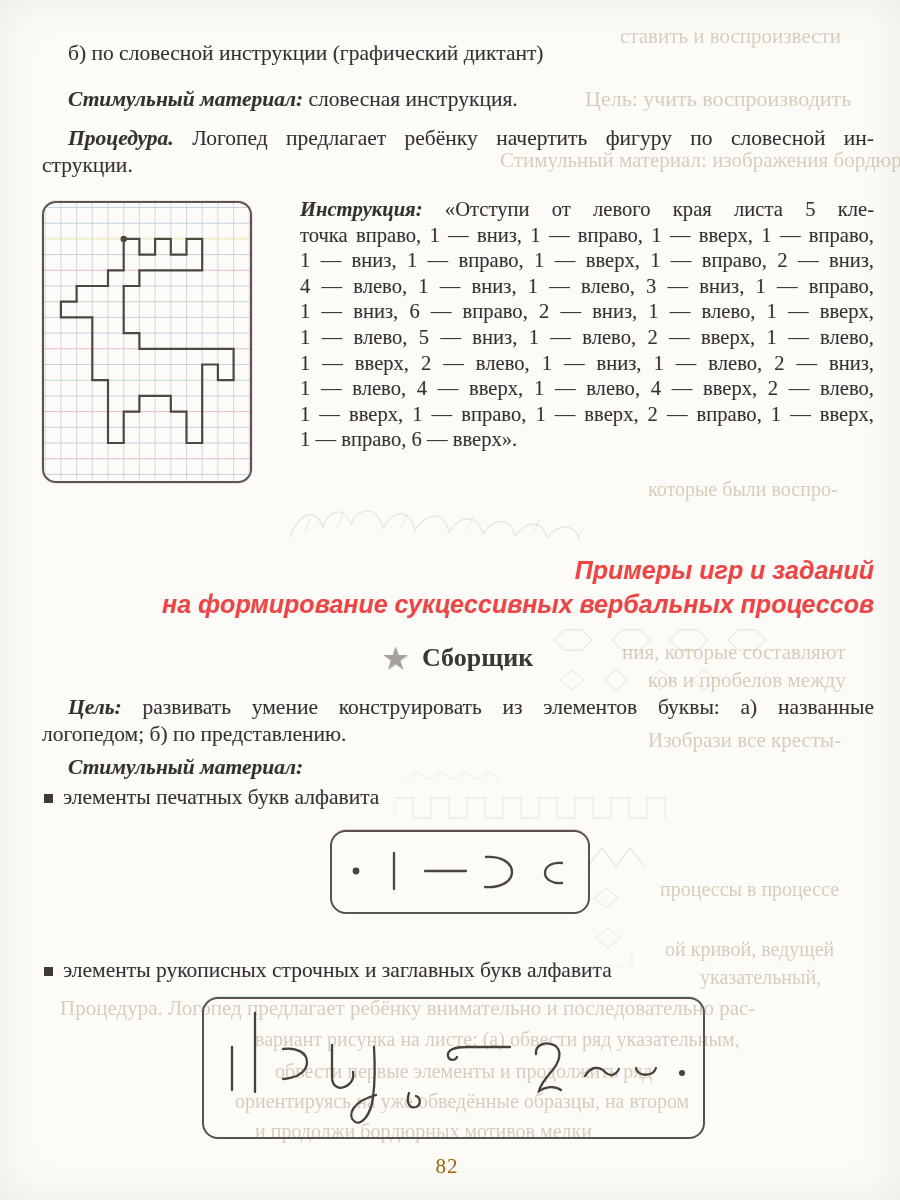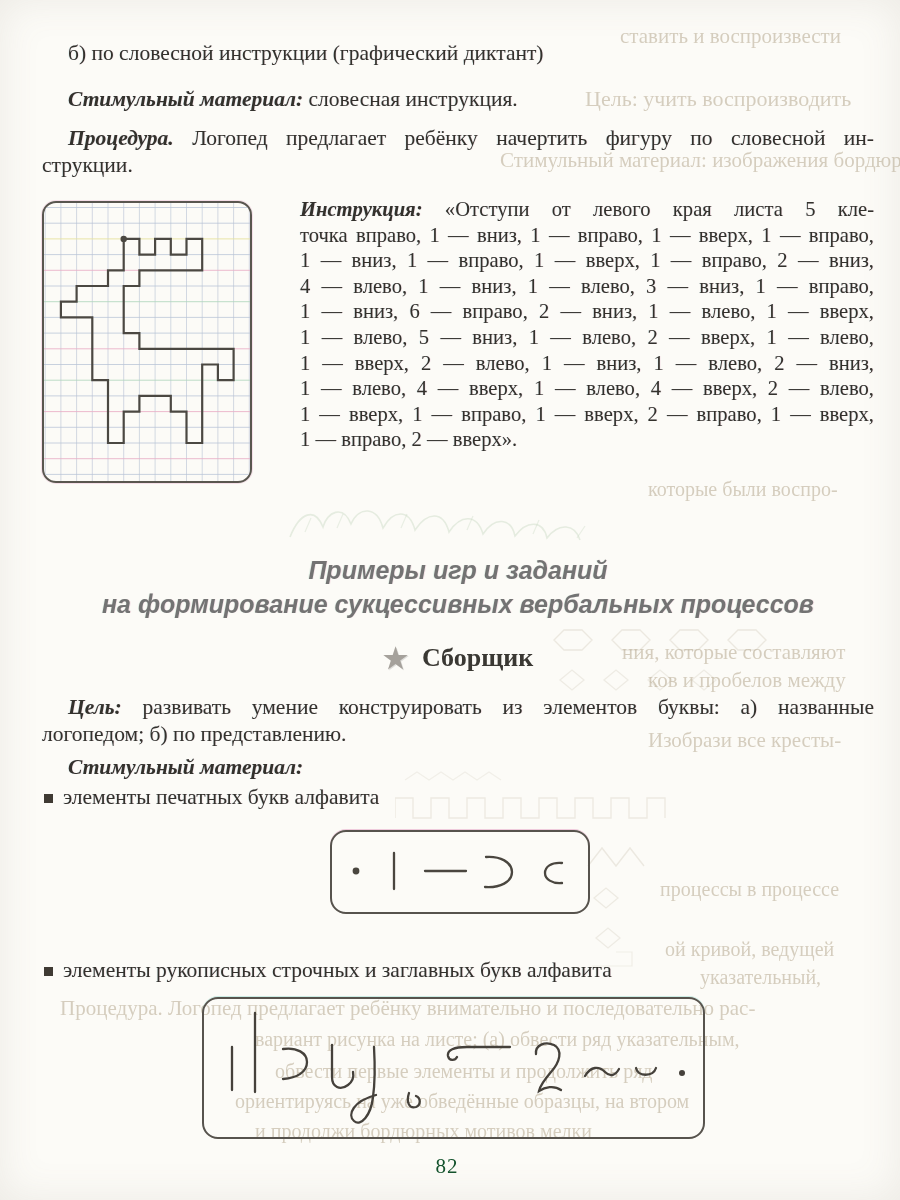--- a/index.html
+++ b/index.html
@@ -19,38 +19,38 @@
   .dict-row{display:flex;margin-top:22px;}
   .grid-box{
     box-sizing:border-box;width:210px;height:282px;flex:0 0 210px;
     border:2px solid #59564f;border-radius:14px;overflow:hidden;
     box-shadow:0 0 0 1px rgba(200,60,140,.15);
   }
   .instr{width:606px;margin-left:36px;margin-top:-4px;}
   .iline{font-size:20.6px;line-height:25.6px;
          text-shadow:0.7px 0 rgba(190,30,110,.10),-0.7px 0 rgba(0,150,190,.10);margin-left:12px;}
   .iline.j{text-align:justify;text-align-last:justify;}
-  .heading{margin-top:70px;text-align:center;
+  .heading{margin-top:70px;text-align:right;
     font-family:"Liberation Sans","DejaVu Sans",sans-serif;
-    font-weight:bold;font-style:italic;font-size:25px;line-height:34px;color:#737373;
+    font-weight:bold;font-style:italic;font-size:25px;line-height:34px;color:#ef4444;
     text-shadow:0.8px 0 rgba(190,30,110,.10),-0.8px 0 rgba(60,170,120,.12);}
   .game-title{margin-top:20px;text-align:center;font-size:26px;line-height:34px;
     font-weight:bold;color:#3a3833;}
   .star{color:#a5a19b;font-size:28px;vertical-align:-2px;margin-right:14px;
     text-shadow:1px 1px 0 rgba(0,0,0,.12);}
   .goal{margin-top:18px;}
   .stim{margin-top:6px;}
   .bullet{margin-top:3px;display:flex;align-items:center;}
   .sq{width:9px;height:9px;background:#3f3a33;display:inline-block;margin:2px 10px 0 2px;flex:0 0 9px;}
   .el-box{box-sizing:border-box;border:2px solid #57534d;border-radius:16px;background:transparent;}
   .box1{width:260px;height:84px;margin:19px 0 0 288px;
         box-shadow:0 -1px 0 rgba(200,60,140,.25);}
   .box2{width:503px;height:142px;margin:13px 0 0 160px;
         box-shadow:0 -1px 0 rgba(60,190,170,.25);}
-  .pagenum{margin-top:15px;text-align:center;font-size:21px;letter-spacing:1px;color:#14532d;
+  .pagenum{margin-top:15px;text-align:center;font-size:21px;letter-spacing:1px;color:#a16207;
            width:810px;}
   
   .bleed{position:absolute;inset:0;z-index:1;pointer-events:none;}
   .bleed-line{position:absolute;white-space:nowrap;color:rgba(150,132,98,.38);
     font-family:"Liberation Serif","DejaVu Serif",serif;filter:blur(0.4px);}
   .bleed svg{position:absolute;opacity:.5;}
 </style>
 </head>
 <body>
 
@@ -155,21 +155,21 @@
           <span class="bi">Инструкция:</span><span> «Отступи от левого края листа 5 кле-</span>
         </div>
         <div class="iline j">точка вправо, 1 — вниз, 1 — вправо, 1 — вверх, 1 — вправо,</div>
         <div class="iline j">1 — вниз, 1 — вправо, 1 — вверх, 1 — вправо, 2 — вниз,</div>
         <div class="iline j">4 — влево, 1 — вниз, 1 — влево, 3 — вниз, 1 — вправо,</div>
         <div class="iline j">1 — вниз, 6 — вправо, 2 — вниз, 1 — влево, 1 — вверх,</div>
         <div class="iline j">1 — влево, 5 — вниз, 1 — влево, 2 — вверх, 1 — влево,</div>
         <div class="iline j">1 — вверх, 2 — влево, 1 — вниз, 1 — влево, 2 — вниз,</div>
         <div class="iline j">1 — влево, 4 — вверх, 1 — влево, 4 — вверх, 2 — влево,</div>
         <div class="iline j">1 — вверх, 1 — вправо, 1 — вверх, 2 — вправо, 1 — вверх,</div>
-        <div class="iline">1 — вправо, 2 — вверх».</div>
+        <div class="iline">1 — вправо, 6 — вверх».</div>
       </div>
     </div>
 
     <div class="heading">
       <div>Примеры игр и заданий</div>
       <div>на формирование сукцессивных вербальных процессов</div>
     </div>
 
     <div class="game-title">
       <span class="star">★</span><span>Сборщик</span>

